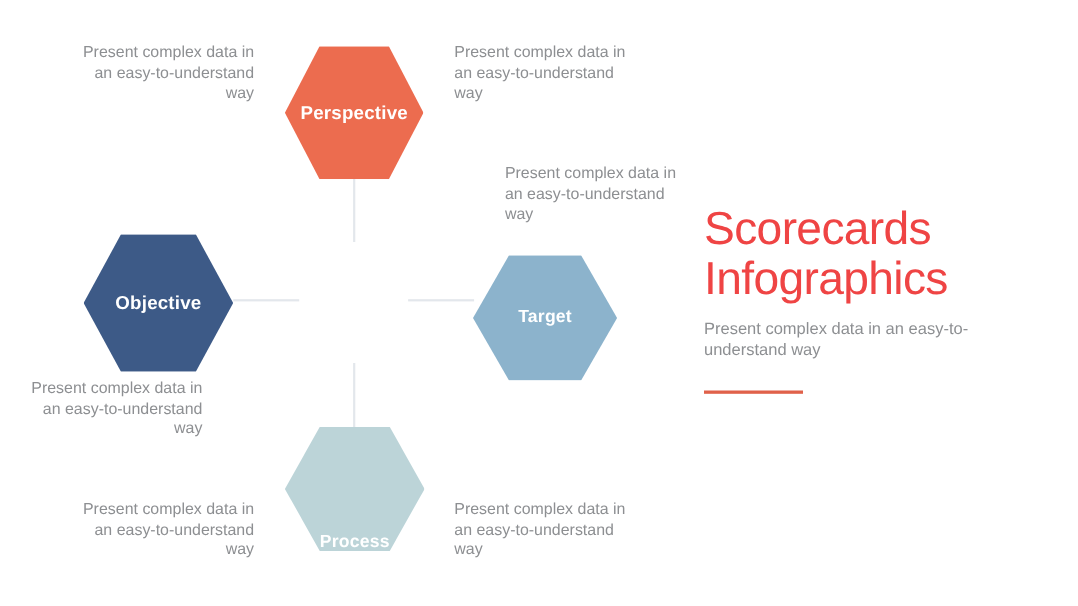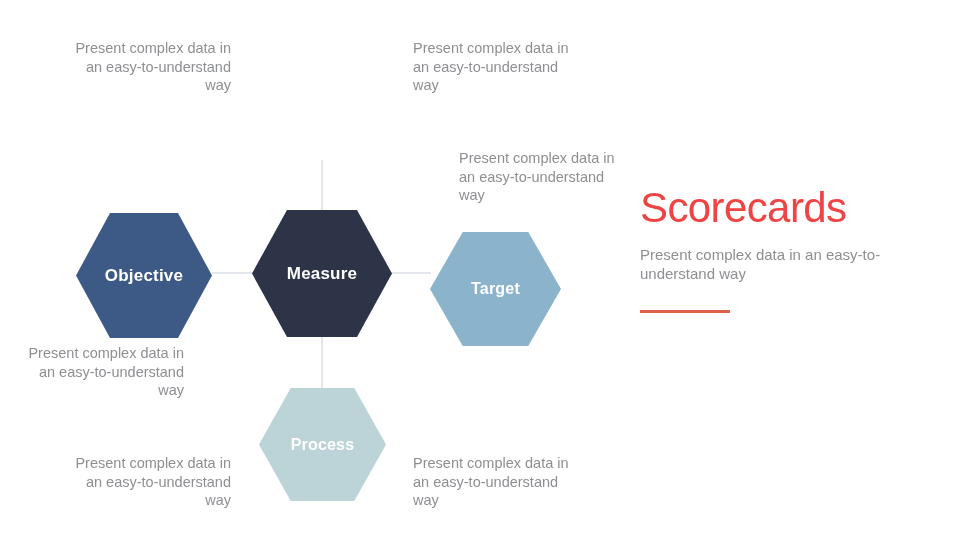--- a/index.html
+++ b/index.html
@@ -89,50 +89,51 @@
 </head>
 <body>
 
 <div id="canvas">
 
   <div class="connector v" style="left:321px; top:160px; height:60px;"></div>
   <div class="connector v" style="left:321px; top:330px; height:60px;"></div>
   <div class="connector h" style="left:212px; top:272px; width:60px;"></div>
   <div class="connector h" style="left:371px; top:272px; width:60px;"></div>
 
+  <div class="hex" style="left:259px; top:42px; width:126px; height:121px; background:#ec6c4f;">
+    <span class="hex-label">Perspective</span>
+  </div>
 
   <div class="hex" style="left:76px; top:213px; width:136px; height:125px; background:#3d5a87;">
     <span class="hex-label">Objective</span>
   </div>
 
-  <div class="hex" style="left:252px; top:210px; width:140px; height:127px; background:#2d3447;">
-    <span class="hex-label">Measure</span>
-  </div>
 
   <div class="hex sm" style="left:430px; top:216px; width:131px; height:114px; background:#8cb3cc;margin-top:16px;">
     <span class="hex-label">Target</span>
   </div>
 
-  <div class="hex sm" style="left:259px; top:388px; width:127px; height:113px; background:#bcd4d8;">
+  <div class="hex sm" style="left:259px; top:388px; width:127px; height:113px; background:#bcd4d8;align-items:flex-end;">
     <span class="hex-label">Process</span>
   </div>
 
   <div class="caption right" style="left:71px; top:39px;">Present complex data in an easy-to-understand way</div>
 
   <div class="caption left" style="left:413px; top:39px;">Present complex data in an easy-to-understand way</div>
 
   <div class="caption left" style="left:459px; top:149px;">Present complex data in an easy-to-understand way</div>
 
   <div class="caption right" style="left:24px; top:344px;">Present complex data in an easy-to-understand way</div>
 
   <div class="caption right" style="left:71px; top:454px;">Present complex data in an easy-to-understand way</div>
 
   <div class="caption left" style="left:413px; top:454px;">Present complex data in an easy-to-understand way</div>
 
   <div class="panel">
     <h1 class="panel-title">
       <span>Scorecards</span><br>
+      <span>Infographics</span>
     </h1>
     <p class="panel-sub">Present complex data in an easy-to-understand way</p>
     <div class="panel-rule"></div>
   </div>
 
 </div>
 
 </body></html>

